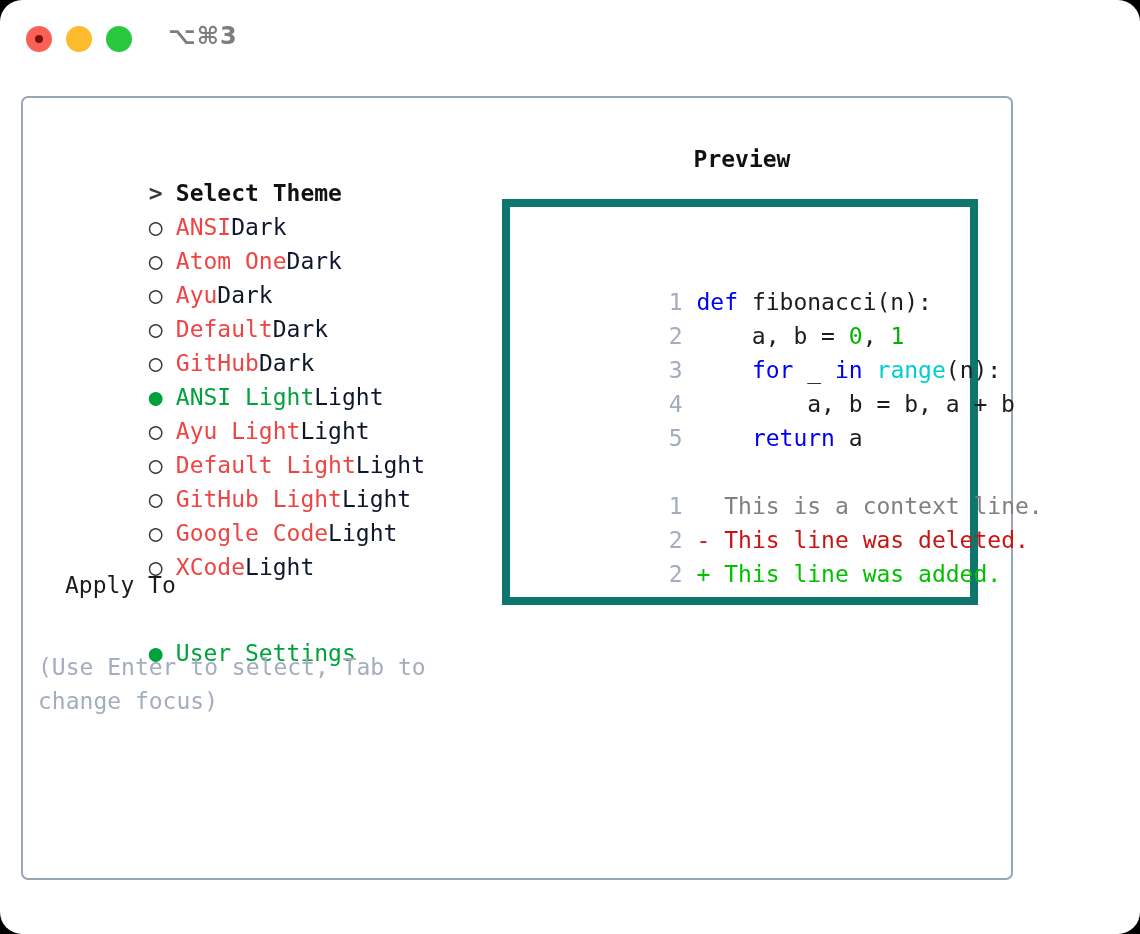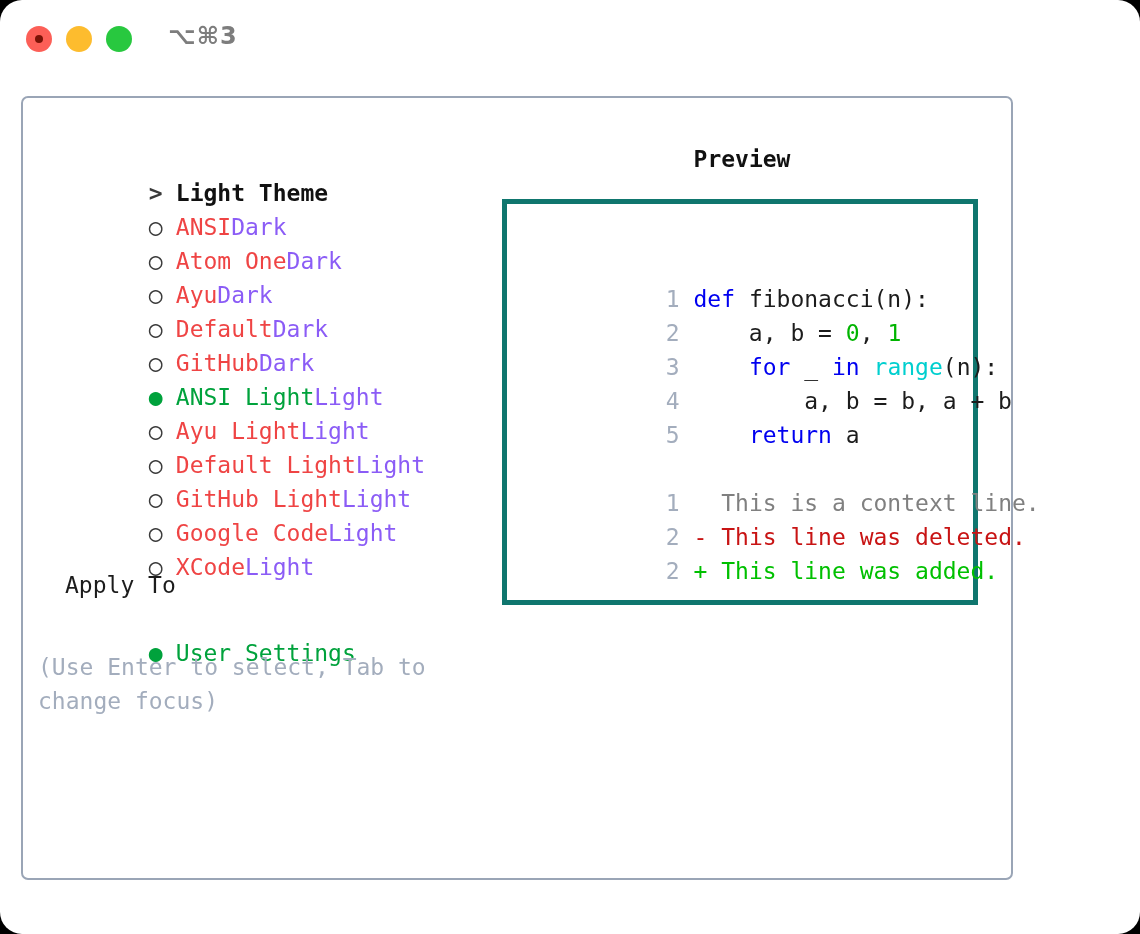--- a/index.html
+++ b/index.html
@@ -96,21 +96,21 @@
   }
   .row.heading {
     font-weight: 700;
     color: #111111;
   }
   .row.selected .marker { color: #00a23c; }
   .row.selected .label  { color: #00a23c; }
 
   .label { color: #ef4444; }
   .variant {
-    color: #8b5cf6;
+    color: #0f172a;
   }
 
   .spacer-16 { height: 18px; }
 
   .apply-heading {
     height: 34px;
     line-height: 34px;
     font-size: 23px;
     color: #1c1c1c;
     white-space: pre;
@@ -138,21 +138,21 @@
     color: #111111;
     line-height: 34px;
     white-space: pre;
     text-align: center;
   }
 
   .code-box {
     margin-top: 23px;
     width: 476px;
     height: 406px;
-    border: 5px solid #0f766e;
+    border: 8px solid #0f766e;
     box-sizing: border-box;
     background: #ffffff;
     padding: 44px 0 0 0;
   }
 
   .code-line {
     height: 34px;
     line-height: 34px;
     font-size: 23px;
     white-space: pre;
@@ -185,21 +185,21 @@
     <div class="traffic yellow"></div>
     <div class="traffic green"></div>
     <div class="shortcut">⌥⌘3</div>
   </div>
 
   <div class="panel">
 
     <div class="left-col">
 
       <div class="row heading">
-        <span class="marker">&gt;</span><span>Light Theme</span>
+        <span class="marker">&gt;</span><span>Select Theme</span>
       </div>
 
       <div class="row">
         <span class="marker">○</span><span class="label">ANSI</span><span class="variant">Dark</span>
       </div>
       <div class="row">
         <span class="marker">○</span><span class="label">Atom One</span><span class="variant">Dark</span>
       </div>
       <div class="row">
         <span class="marker">○</span><span class="label">Ayu</span><span class="variant">Dark</span>

